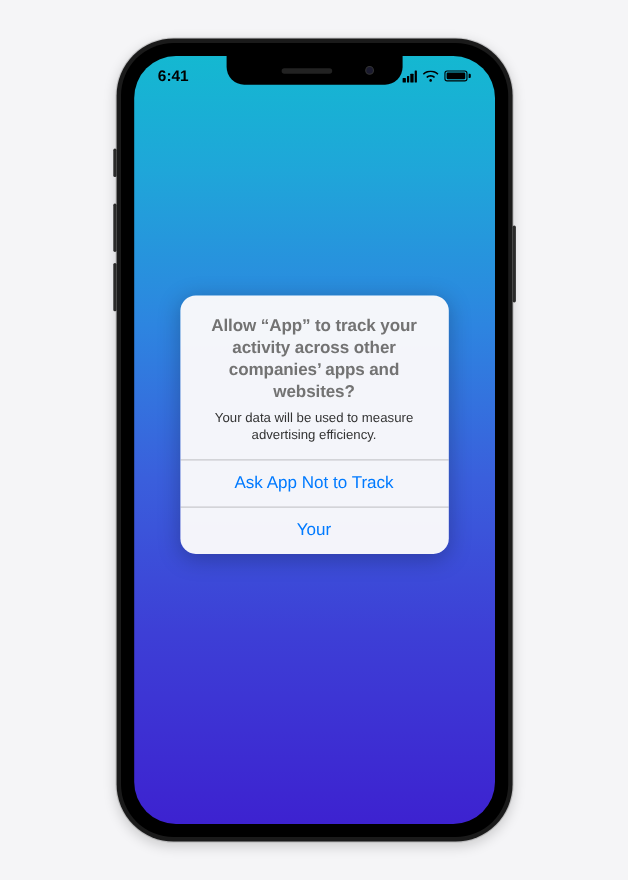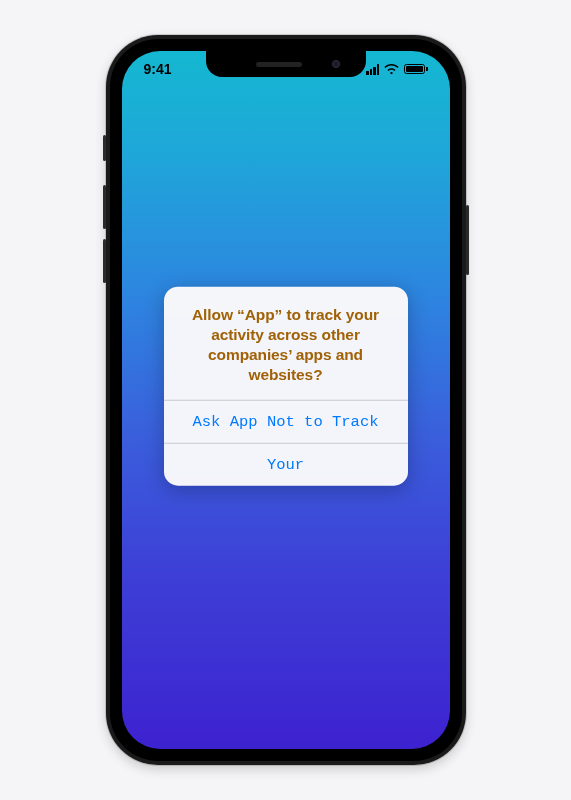--- a/index.html
+++ b/index.html
@@ -88,52 +88,52 @@
       top: 48%;
       left: 50%;
       transform: translate(-50%, -50%);
       width: 244px;
       background: rgba(248,248,250,0.98);
       border-radius: 14px;
       overflow: hidden;
       box-shadow: 0 4px 20px rgba(0,0,0,0.25);
     }
     .alert-body { padding: 18px 14px 14px; text-align: center; }
-    .alert-title { font-size: 15.5px; font-weight: 600; line-height: 1.3; color: #a16207; letter-spacing: -0.1px; text-align: center; }
+    .alert-title { font-size: 15.5px; font-weight: 600; line-height: 1.3; color: #737373; letter-spacing: -0.1px; text-align: center; }
     .alert-msg { font-size: 12px; color: #333; margin-top: 4px; line-height: 1.35; }
     .alert-btn {
       width: 100%;
       padding: 12px;
       text-align: center;
       font-size: 15.5px;
       color: #007aff;
       border-top: 0.5px solid rgba(0,0,0,0.18);
       cursor: pointer;
       background: transparent;
       border-left: none; border-right: none; border-bottom: none;
-      font-family: Liberation Mono, monospace;
+      font-family: Liberation Sans, sans-serif;
     }
     .alert-btn.primary { font-weight: 400; }
   </style>
 </head>
 <body>
 
 <div class="phone-frame">
   <div class="side-btn sb-left1"></div>
   <div class="side-btn sb-left2"></div>
   <div class="side-btn sb-left3"></div>
   <div class="side-btn sb-right"></div>
   <div class="phone-inner">
     <div class="screen">
       <div class="notch">
         <div class="speaker"></div>
         <div class="camera"></div>
       </div>
       <div class="status-bar">
-        <span>9:41</span>
+        <span>6:41</span>
         <div class="status-right">
           <div class="signal-icon">
             <span class="b1"></span>
               <span class="b2"></span>
               <span class="b3"></span>
               <span class="b4"></span>
           </div>
           <div class="wifi-icon">
             <svg viewBox="0 0 16 12">
                 <path d="M8 11.2c.7 0 1.3-.6 1.3-1.3 0-.7-.6-1.3-1.3-1.3s-1.3.6-1.3 1.3c0 .7.6 1.3 1.3 1.3zm-3.3-3.6c.9-.9 2.1-1.4 3.3-1.4s2.4.5 3.3 1.4l1.1-1.1C11.2 5.3 9.6 4.6 8 4.6S4.8 5.3 3.6 6.5l1.1 1.1zM1.3 4.3C3.1 2.5 5.5 1.5 8 1.5s4.9 1 6.7 2.8l1.1-1.1C13.7 1.1 10.9 0 8 0S2.3 1.1.2 3.2l1.1 1.1z" fill="#000"></path>
@@ -144,19 +144,20 @@
                 <div class="fill"></div>
               </div>
               <div class="tip"></div>
           </div>
         </div>
       </div>
 
       <div class="alert">
         <div class="alert-body">
           <div class="alert-title">Allow “App” to track your activity across other companies’ apps and websites?</div>
+          <div class="alert-msg">Your data will be used to measure advertising efficiency.</div>
         </div>
         <button class="alert-btn primary">Ask App Not to Track</button>
         <button class="alert-btn">Your</button>
       </div>
     </div>
   </div>
 </div>
 
 </body></html>

